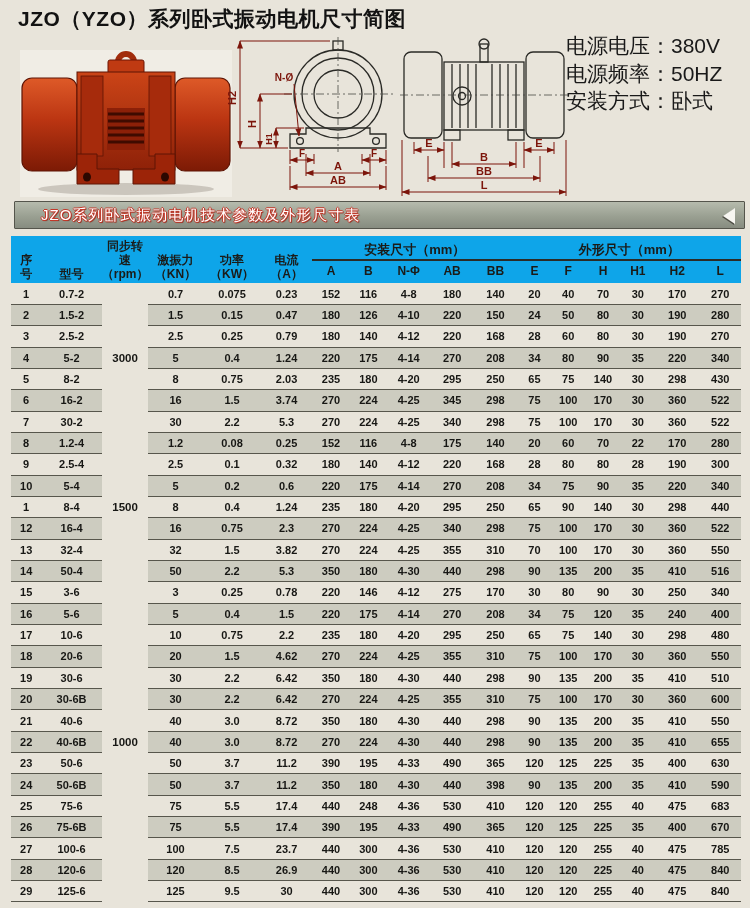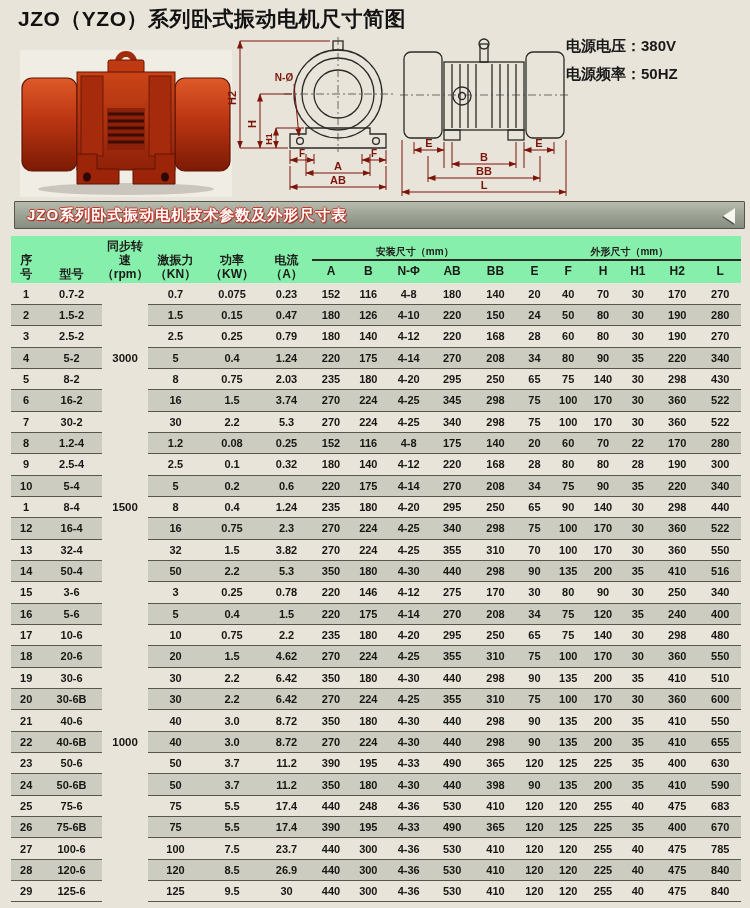--- a/index.html
+++ b/index.html
@@ -15,52 +15,53 @@
   .page-title{
     left:18px;top:5px;font-size:21px;font-weight:bold;color:#121212;letter-spacing:.5px;text-align:center;
   }
   .photo-box{left:20px;top:50px;width:212px;height:147px;}
   .draw-front{left:226px;top:36px;width:182px;height:164px;}
   .draw-side{left:398px;top:36px;width:172px;height:164px;}
   .spec-list{
     left:566px;top:32px;margin:0;padding:0;list-style:none;
   }
   .spec-list li{
-    font-size:15px;font-weight:bold;line-height:27.5px;color:#191919;white-space:nowrap;
+    font-size:21px;font-weight:normal;line-height:27.5px;color:#191919;white-space:nowrap;
   }
 
   
   .banner{
     left:14px;top:201px;width:731px;height:28px;box-sizing:border-box;
     background:linear-gradient(180deg,#b6bbad 0%,#9aa092 55%,#878c80 100%);
     border:1px solid #55554c;border-radius:1px;
     display:flex;align-items:center;padding-left:12px;
   }
   .banner-text{
-    font-size:15px;font-weight:bold;color:#ffffff;letter-spacing:1px;
+    font-size:15px;font-weight:normal;color:#ffffff;letter-spacing:1px;
     text-shadow:-1px 0 0 #c2392a,1px 0 0 #c2392a,0 -1px 0 #c2392a,0 1px 0 #c2392a,1px 1px 1px #7e1d10;
+    margin-left:14px;
   }
   .banner-arrow{
     position:absolute;right:9px;top:6px;width:0;height:0;
     border-top:8px solid transparent;border-bottom:8px solid transparent;
     border-right:12px solid #f7f6f1;
     filter:drop-shadow(-1px 1px 0 #4c4c44);
   }
 
   
   table.spec{
     position:absolute;left:11px;top:236px;width:730px;
     border-collapse:collapse;table-layout:fixed;
   }
   thead th{
     font-size:12px;font-weight:bold;line-height:1.18;vertical-align:bottom;
-    padding:3px 0 2px 0;background:#86efac;
+    padding:3px 0 2px 0;background:#0ea5e9;
   }
   thead tr.sub th{font-size:12px;height:19px;vertical-align:middle;padding:0 0 3px 0;}
-  th.grp{border-bottom:2px solid #2c2b26;font-size:10px;padding-bottom:2px;}
+  th.grp{border-bottom:2px solid #2c2b26;font-size:13px;padding-bottom:2px;}
   tbody td{
     font-size:11px;font-weight:bold;text-align:center;height:20.35px;padding:0;
     border-bottom:1px solid #57564c;color:#171714;
   }
   tbody td.c-rpm{border-bottom:none;background:transparent;font-size:11.5px;}
   tbody tr.shade td{background:#cdccc0;}
   tbody tr.shade td.c-rpm{background:transparent;}
 
   
   text.dim{fill:#7c150b;font-family:"Liberation Sans",sans-serif;font-weight:bold;}
@@ -206,20 +207,21 @@
     <text class="dim" x="31" y="111" font-size="11" text-anchor="middle">E</text>
     <text class="dim" x="141" y="111" font-size="11" text-anchor="middle">E</text>
     <text class="dim" x="86" y="125" font-size="11" text-anchor="middle">B</text>
     <text class="dim" x="86" y="139" font-size="11" text-anchor="middle">BB</text>
     <text class="dim" x="86" y="153" font-size="11" text-anchor="middle">L</text>
   </svg>
 
   <ul class="abs spec-list">
     <li><span>电源电压：</span><span>380V</span></li>
     <li><span>电源频率：</span><span>50HZ</span></li>
+    <li><span>安装方式：</span><span>卧式</span></li>
   </ul>
 
   <div class="abs banner">
     <span class="banner-text">JZO系列卧式振动电机技术参数及外形尺寸表</span>
     <span class="banner-arrow"></span>
   </div>
 
   <table class="spec">
     <colgroup>
       <col style="width:30px">

